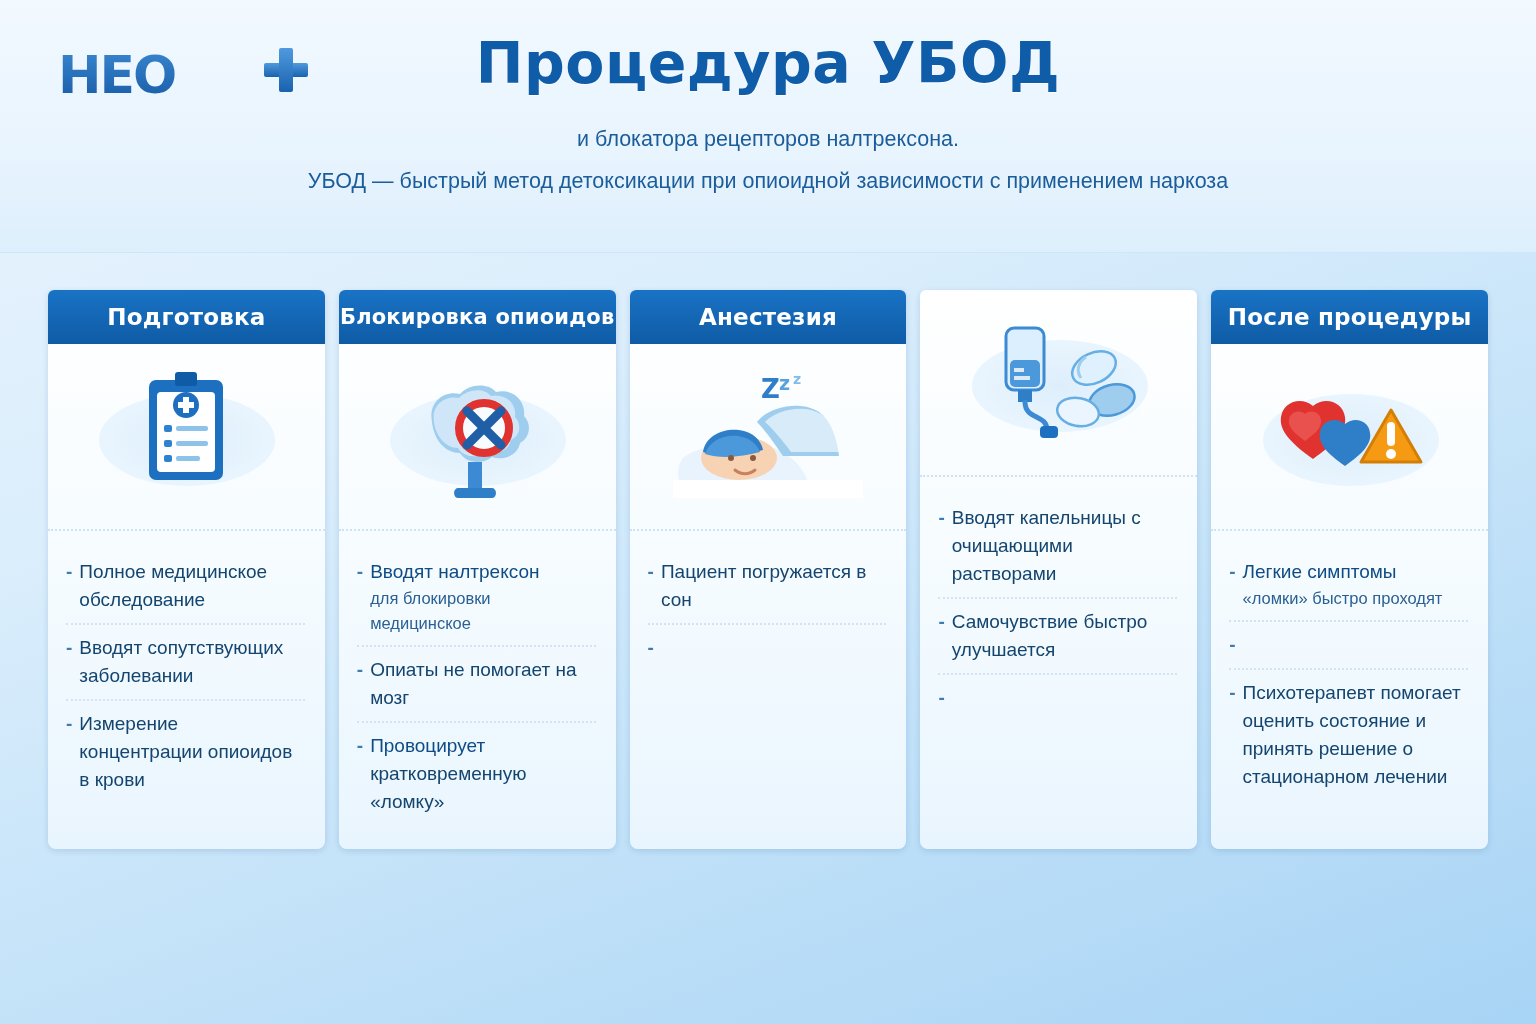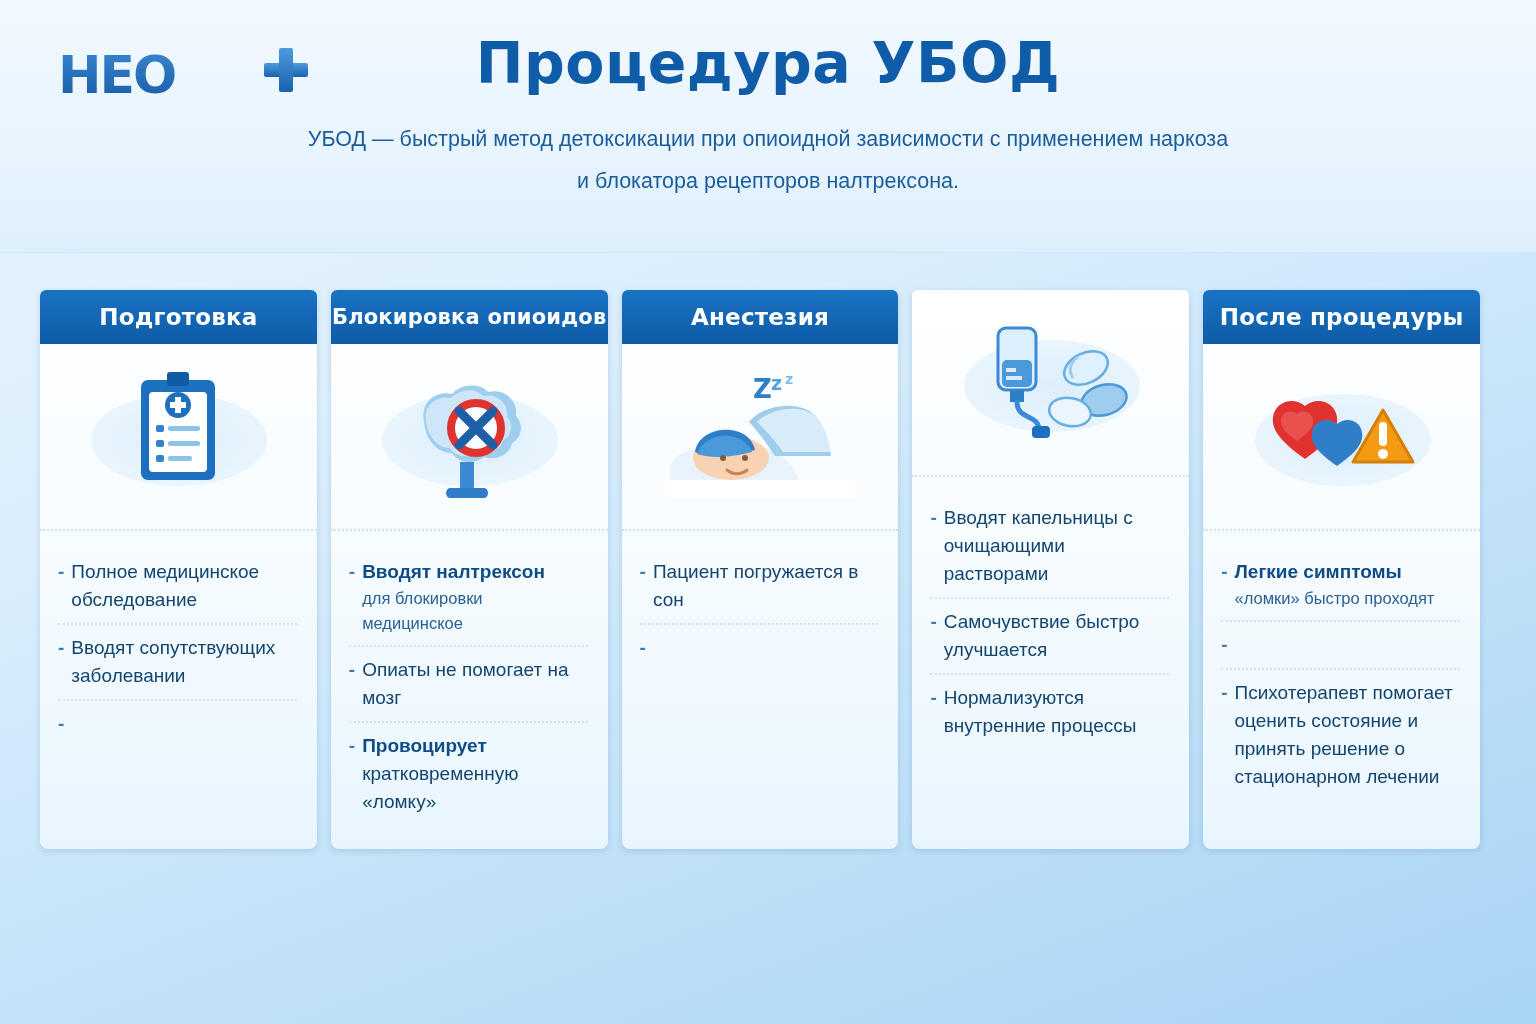--- a/index.html
+++ b/index.html
@@ -71,21 +71,21 @@
     text-align: center;
     font-size: 21.5px;
     color: #1b5c9b;
     line-height: 42px;
     margin-top: 22px;
   }
 
   
   .cards {
     position: absolute;
-    left: 40px;
+    left: 48px;
     top: 290px;
     width: 1440px;
     display: flex;
     gap: 14px;
   }
   .card {
     width: 284px;
     background: linear-gradient(180deg, #ffffff 0%, #f4fbff 55%, #e9f5fe 100%);
     border-radius: 6px 6px 8px 8px;
     box-shadow: 0 2px 6px rgba(25,80,140,0.16);
@@ -131,41 +131,41 @@
   .bullet {
     display: flex;
     gap: 7px;
     padding: 9px 0 9px 0;
     font-size: 19px;
     color: #14456f;
     line-height: 28px;
   }
   .bullet + .bullet { border-top: 2px dotted #d2e4f3; }
   .dash { color: #3d7bb0; font-weight: bold; flex: 0 0 auto; }
-  .btext b { font-weight: bold; color: #0f4c86; }
+  .btext b { font-weight: normal; color: #0f4c86; }
   .btext .sub { display: block; font-size: 16.5px; color: #2b6094; line-height: 25px; }
 
   
   svg { display: block; }
   .icon-svg { position: absolute; left: 0; top: 0; }
 </style>
 </head>
 <body>
 
 <div class="header">
 
   <div class="logo">
     <span class="logo-text">HEO</span>
     <span class="logo-plus"></span>
   </div>
 
   <div class="main-title">Процедура УБОД</div>
   <div class="subtitle">
+    <div>и блокатора рецепторов налтрексона.</div>
     <div>УБОД — быстрый метод детоксикации при опиоидной зависимости с применением наркоза</div>
-    <div>и блокатора рецепторов налтрексона.</div>
   </div>
 </div>
 
 <div class="cards">
 
   <div class="card">
     <div class="card-header">Подготовка</div>
     <div class="icon-area">
       <div class="icon-wrap">
         <div class="blob"></div>
@@ -189,20 +189,21 @@
       <div class="bullet">
         <span class="dash">-</span>
         <span class="btext">Полное медицинское обследование</span>
       </div>
       <div class="bullet">
         <span class="dash">-</span>
         <span class="btext">Вводят сопутствующих заболевании</span>
       </div>
       <div class="bullet">
         <span class="dash">-</span>
+        <span class="btext">Измерение концентрации опиоидов в крови</span>
       </div>
     </div>
   </div>
 
   <div class="card">
     <div class="card-header small">Блокировка опиоидов</div>
     <div class="icon-area">
       <div class="icon-wrap">
         <div class="blob"></div>
         <svg class="icon-svg" width="230" height="150" viewBox="0 0 230 150">
@@ -292,21 +293,20 @@
       <div class="bullet">
         <span class="dash">-</span>
         <span class="btext">Вводят капельницы с очищающими растворами</span>
       </div>
       <div class="bullet">
         <span class="dash">-</span>
         <span class="btext">Самочувствие быстро улучшается</span>
       </div>
       <div class="bullet">
         <span class="dash">-</span>
-        <span class="btext">Нормализуются внутренние процессы</span>
       </div>
     </div>
   </div>
 
   <div class="card">
     <div class="card-header">После процедуры</div>
     <div class="icon-area">
       <div class="icon-wrap">
         <div class="blob"></div>
         <svg class="icon-svg" width="230" height="150" viewBox="0 0 230 150">

